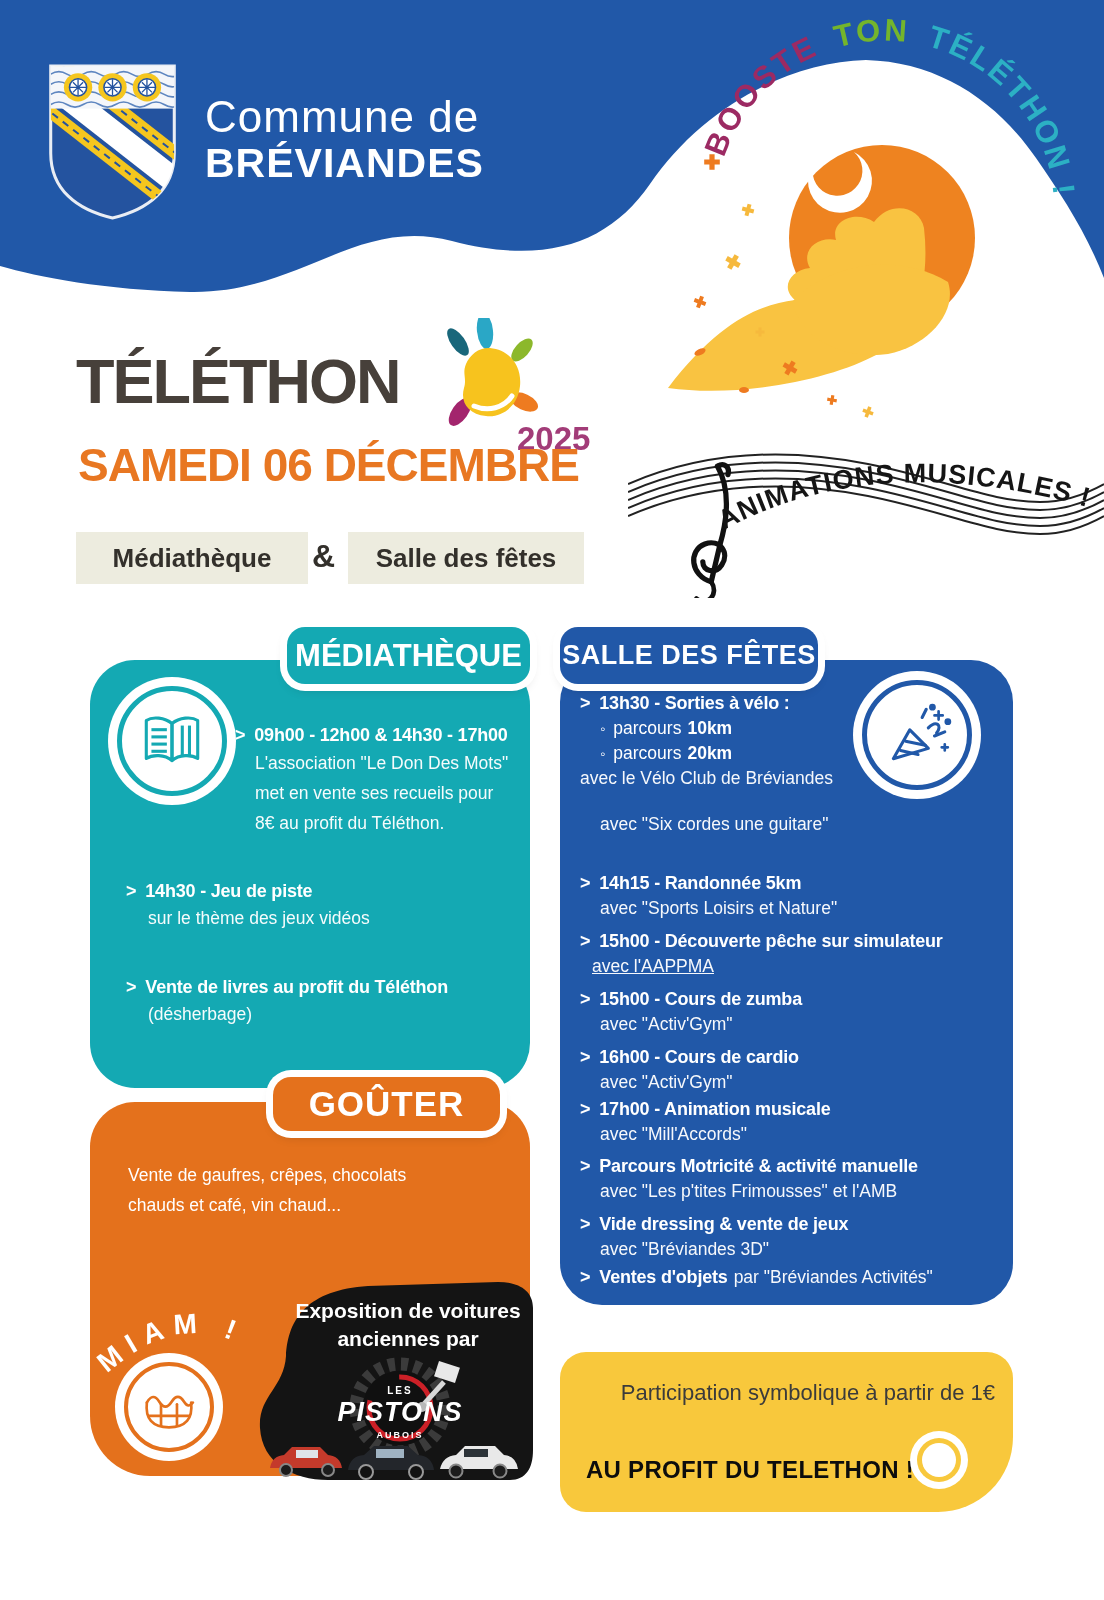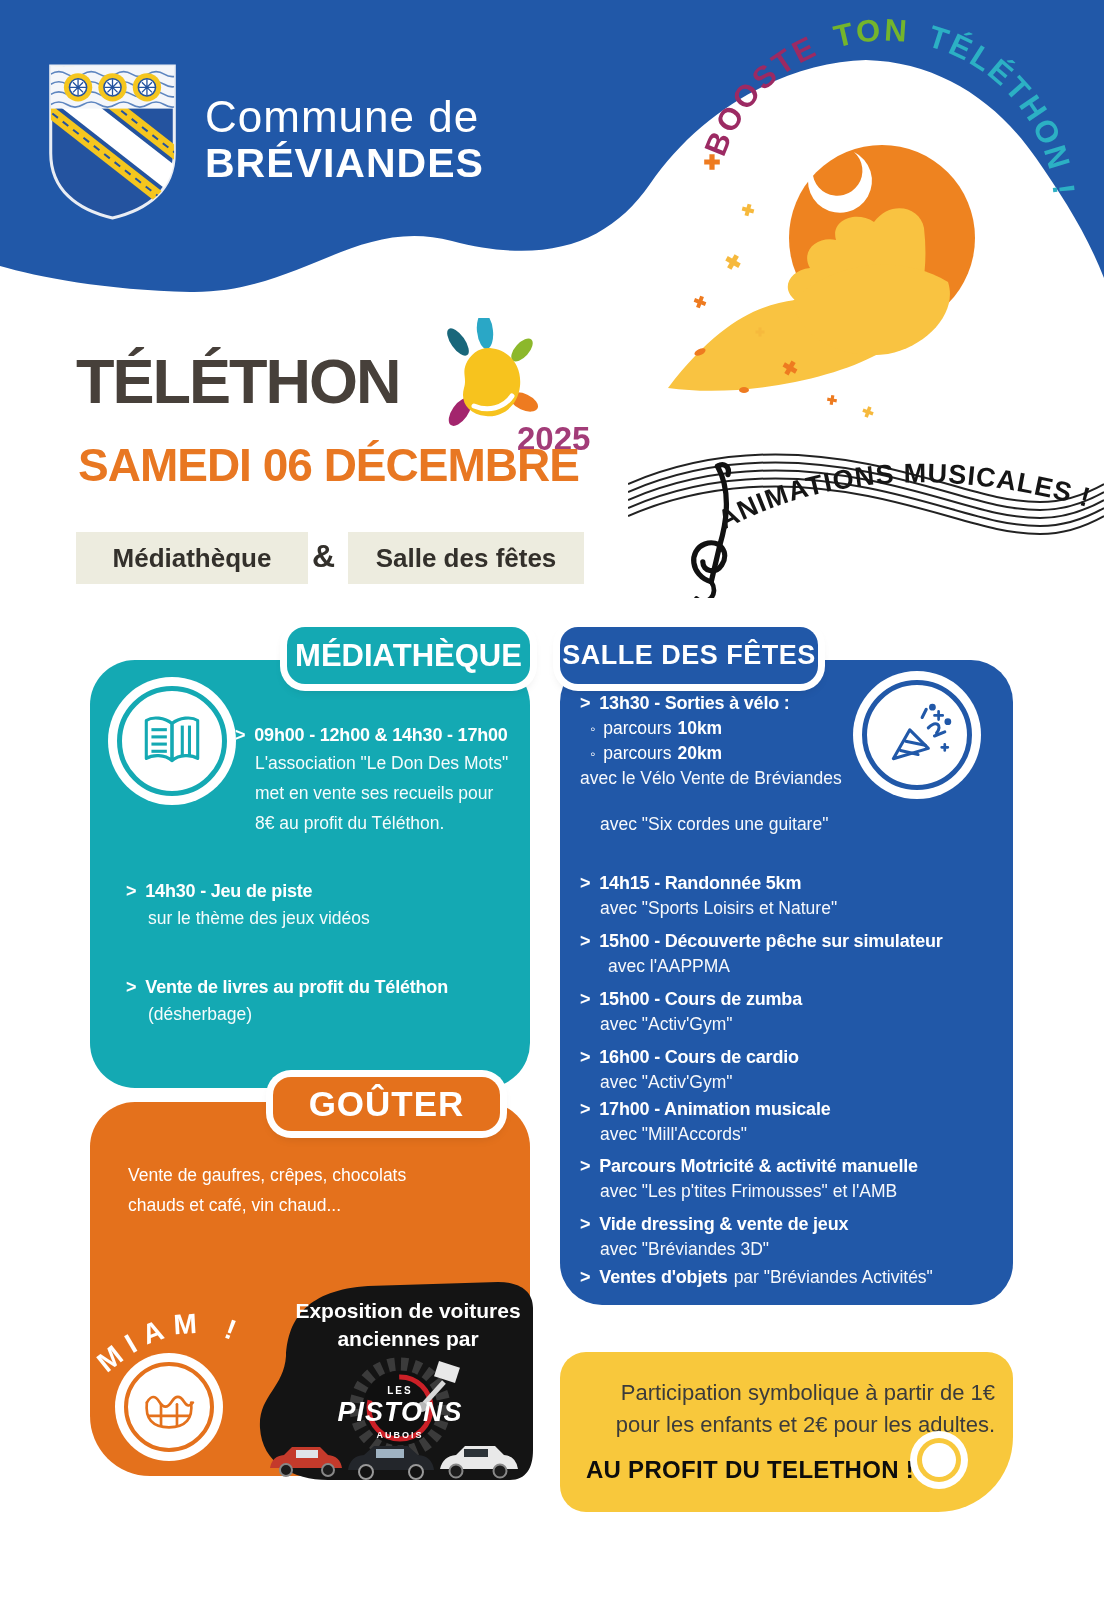--- a/index.html
+++ b/index.html
@@ -43,21 +43,21 @@
                box-shadow:0 0 0 9px #ffffff;display:flex;align-items:center;justify-content:center;}
   .circ-book{left:117px;top:686px;width:100px;height:100px;border:5px solid #14a9b3;}
   .circ-party{left:862px;top:680px;width:100px;height:100px;border:5px solid #2158a8;}
   .circ-waffle{left:124px;top:1362px;width:82px;height:82px;border:4px solid #e4711c;}
 
   
   .item{position:absolute;color:#fff;z-index:3;}
   .it{font-size:18px;font-weight:800;letter-spacing:-.2px;line-height:26px;}
   .is{font-size:17.5px;line-height:24px;color:rgba(255,255,255,.96);font-weight:400;}
   .arrow{font-weight:800;margin-right:9px;}
-  .bullet-line{margin-left:10px;line-height:25px;font-size:17.5px;}
+  .bullet-line{margin-left:20px;line-height:25px;font-size:17.5px;}
   .bullet-dot{margin-right:8px;font-size:15px;}
   .b{font-weight:800;}
 
   .gouter-par{left:128px;top:1160px;z-index:3;color:#fff;}
   .gouter-par div{font-size:17.5px;line-height:30px;}
   .gouter-par .b{font-size:17.5px;}
 
   .anim-line{z-index:3;color:#3b3b3b;font-size:22px;text-align:right;}
   .anim-l1{left:565px;top:1380px;width:430px;}
   .anim-l2{left:565px;top:1412px;width:430px;}
@@ -255,33 +255,33 @@
       <path d="M62,44 v6 M59,47 h6" stroke-width="2.6"></path>
       <circle cx="50" cy="8" r="1.8" fill="#2158a8"></circle>
       <circle cx="65" cy="22" r="1.8" fill="#2158a8"></circle>
     </svg>
   </div>
 
   <div class="item" style="left:580px;top:690px;width:300px;">
     <div class="it"><span class="arrow">&gt;</span><span>13h30 - Sorties à vélo :</span></div>
     <div class="bullet-line"><span class="bullet-dot">◦</span><span style="margin-right:6px;">parcours</span><span class="b">10km</span></div>
     <div class="bullet-line"><span class="bullet-dot">◦</span><span style="margin-right:6px;">parcours</span><span class="b">20km</span></div>
-    <div class="is">avec le Vélo Vente de Bréviandes</div>
+    <div class="is">avec le Vélo Club de Bréviandes</div>
   </div>
 
   <div class="item" style="left:580px;top:812px;width:420px;">
     <div class="is" style="margin-left:20px;">avec "Six cordes une guitare"</div>
   </div>
   <div class="item" style="left:580px;top:870px;width:420px;">
     <div class="it"><span class="arrow">&gt;</span><span>14h15 - Randonnée 5km</span></div>
     <div class="is" style="margin-left:20px;">avec "Sports Loisirs et Nature"</div>
   </div>
   <div class="item" style="left:580px;top:928px;width:430px;">
     <div class="it"><span class="arrow">&gt;</span><span>15h00 - Découverte pêche sur simulateur</span></div>
-    <div class="is" style="margin-left:28px;">avec l'AAPPMA</div>
+    <div class="is" style="margin-left:12px;text-decoration:underline;">avec l'AAPPMA</div>
   </div>
   <div class="item" style="left:580px;top:986px;width:420px;">
     <div class="it"><span class="arrow">&gt;</span><span>15h00 - Cours de zumba</span></div>
     <div class="is" style="margin-left:20px;">avec "Activ'Gym"</div>
   </div>
   <div class="item" style="left:580px;top:1044px;width:420px;">
     <div class="it"><span class="arrow">&gt;</span><span>16h00 - Cours de cardio</span></div>
     <div class="is" style="margin-left:20px;">avec "Activ'Gym"</div>
   </div>
   <div class="item" style="left:580px;top:1096px;width:420px;">
@@ -365,17 +365,16 @@
     <g>
       <path d="M192,191 q3,-13 16,-14 l9,-9 h30 l9,9 q12,1 14,14 z" fill="#e9e9e9"></path>
       <rect x="216" y="171" width="24" height="8" fill="#2c3338"></rect>
       <circle cx="208" cy="193" r="6.5" fill="#1c1c1c" stroke="#888" stroke-width="2"></circle>
       <circle cx="252" cy="193" r="6.5" fill="#1c1c1c" stroke="#888" stroke-width="2"></circle>
     </g>
   </svg>
 
   <div class="card card-yellow"></div>
   <div class="abs anim-line anim-l1">Participation symbolique à partir de 1€</div>
-  <div class="abs anim-line anim-l2">pour les enfants et 2€ pour les adultes.</div>
   <div class="abs profit">AU PROFIT DU TELETHON !</div>
   <div class="abs donut"></div>
 
 </div>
 
 </body></html>

